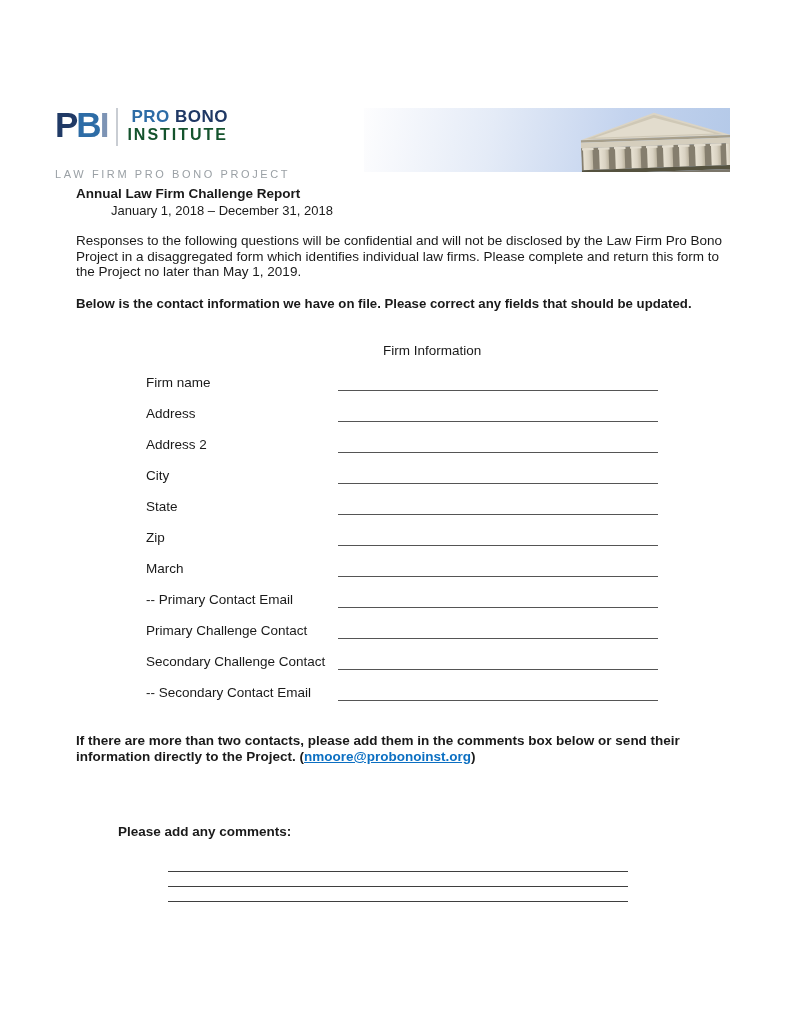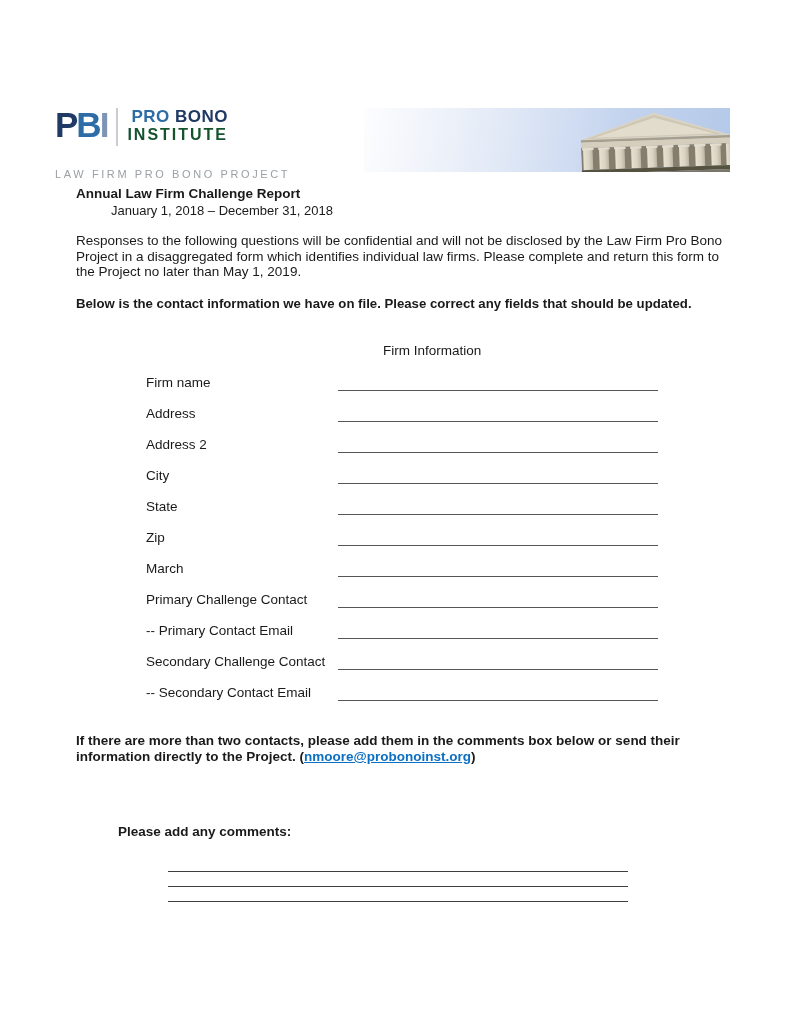--- a/index.html
+++ b/index.html
@@ -236,25 +236,25 @@
     </div>
     <div class="form-row">
       <span class="form-label">Zip</span>
       <span class="form-blank"></span>
     </div>
     <div class="form-row">
       <span class="form-label">March</span>
       <span class="form-blank"></span>
     </div>
     <div class="form-row">
+      <span class="form-label">-- Primary Contact Email</span>
+      <span class="form-blank"></span>
+    </div>
+    <div class="form-row">
       <span class="form-label">Primary Challenge Contact</span>
-      <span class="form-blank"></span>
-    </div>
-    <div class="form-row">
-      <span class="form-label">-- Primary Contact Email</span>
       <span class="form-blank"></span>
     </div>
     <div class="form-row">
       <span class="form-label">Secondary Challenge Contact</span>
       <span class="form-blank"></span>
     </div>
     <div class="form-row">
       <span class="form-label">-- Secondary Contact Email</span>
       <span class="form-blank"></span>
     </div>

